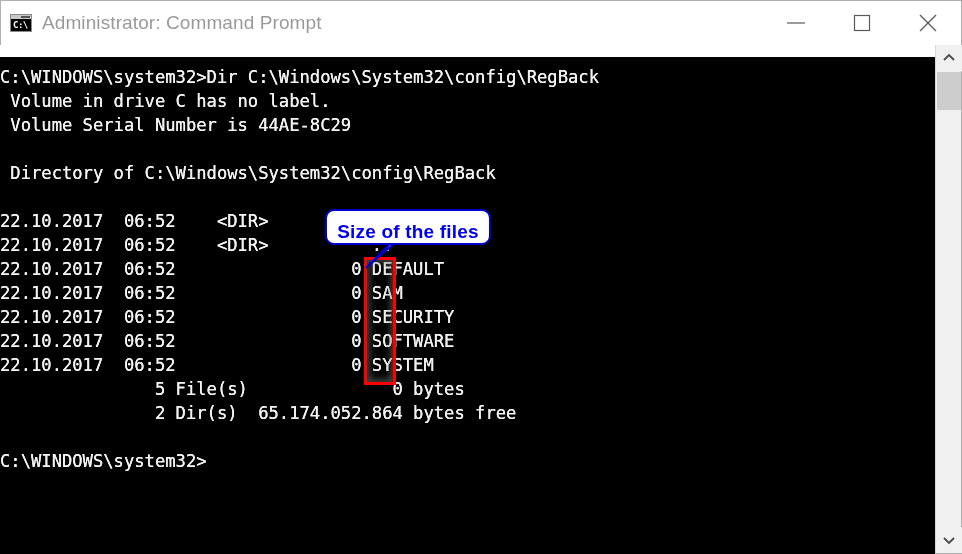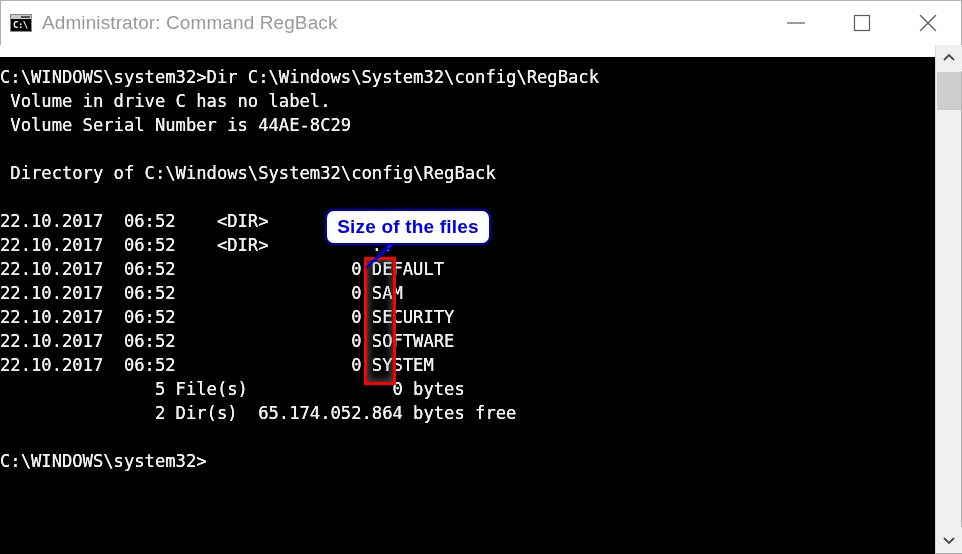--- a/index.html
+++ b/index.html
@@ -155,21 +155,21 @@
   }
 
   .callout {
     position: absolute;
     left: 325px; top: 209px;
     width: 166px; height: 36px;
     background: #ffffff;
     border: 2px solid #0000cc;
     border-radius: 9px;
     display: flex;
-    align-items: center;
+    align-items: flex-end;
     justify-content: center;
   }
   .callout-text {
     color: #0000ee;
     font-family: "Liberation Sans", sans-serif;
     font-size: 19px;
     font-weight: bold;
     white-space: nowrap;
     letter-spacing: 0.2px;
   }
@@ -182,21 +182,21 @@
 </head>
 <body>
 
 <div id="app">
 
   <div class="titlebar">
     <div class="tb-icon">
       <div class="bar"></div>
       <div class="glyph">C:\</div>
     </div>
-    <div class="tb-title">Administrator: Command RegBack</div>
+    <div class="tb-title">Administrator: Command Prompt</div>
 
     <div class="tb-controls">
       <div class="tb-btn">
         <span>
           <svg width="24" height="12" viewBox="0 0 24 12">
               <line x1="3" y1="6" x2="21" y2="6" stroke="#5a5a5a" stroke-width="1.2"></line>
             </svg>
         </span>
       </div>
       <div class="tb-btn">

